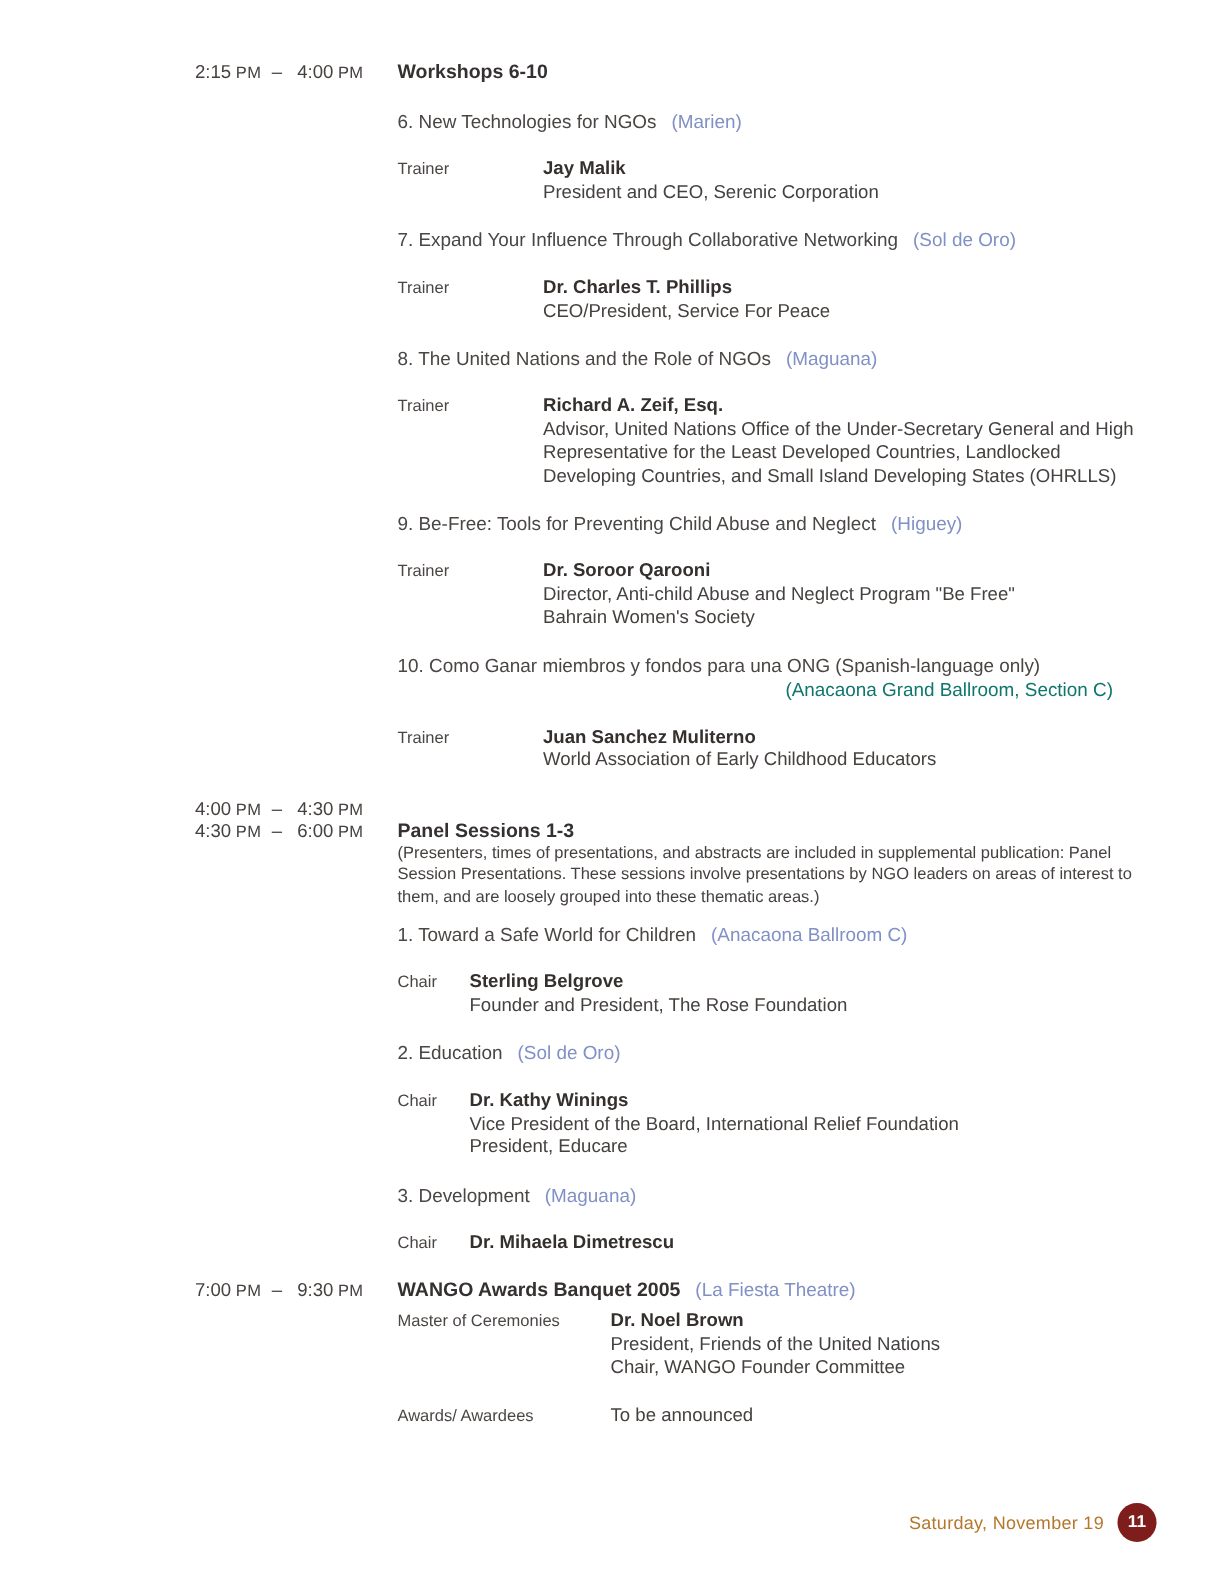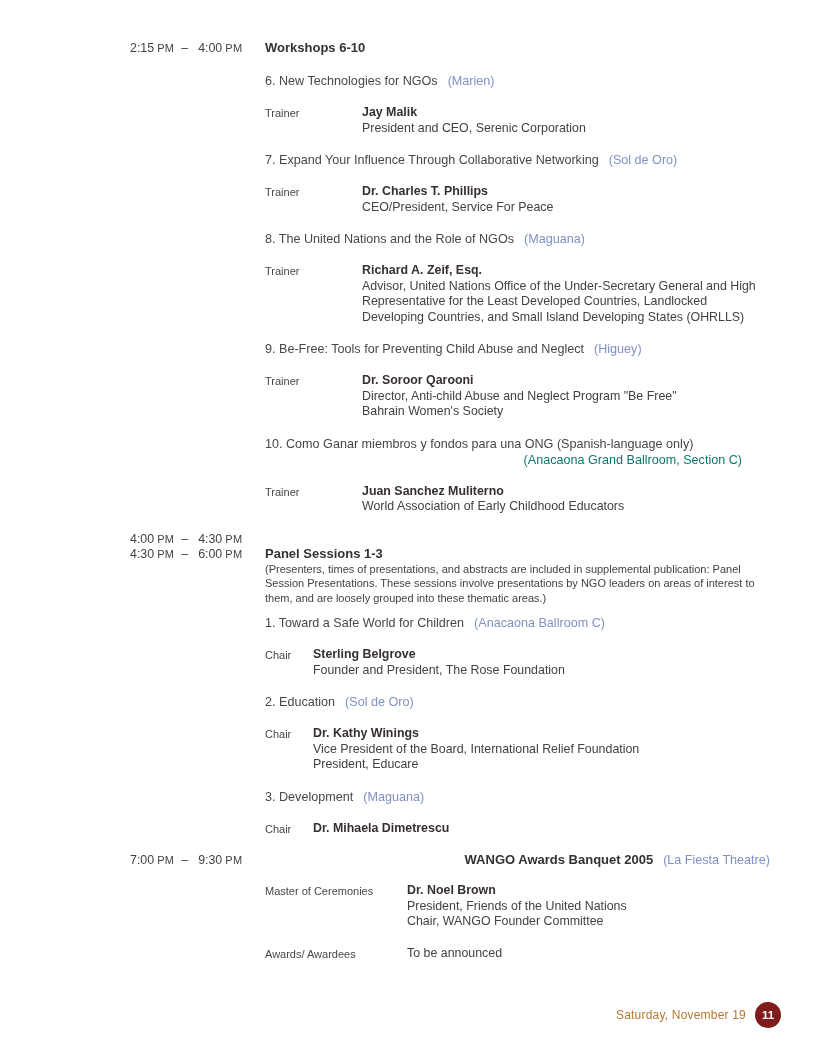--- a/index.html
+++ b/index.html
@@ -78,27 +78,27 @@
   .p-name { font-size: 12.4px; font-weight: bold; color: #35302e; line-height: 15.5px; }
   .p-line { font-size: 12.4px; color: #45413f; line-height: 15.5px; }
 
   .note {
     font-size: 11px;
     color: #45413f;
     line-height: 14.6px;
     margin-bottom: 10px;
   }
 
-  .banquet-head { margin-bottom: 15px; text-align: right; }
+  .banquet-head { margin-bottom: 5px; }
   .banquet-head .loc { font-weight: normal; color: #8190c5; margin-left: 10px; font-size: 12.6px; }
 
   .footer {
     position: absolute;
     top: 1002px;
-    right: 36px;
+    right: 46px;
     display: flex;
     align-items: center;
     gap: 9px;
   }
   .footer-date { font-size: 12px; color: #b5772c; letter-spacing: 0.2px; }
   .page-badge {
     width: 26px; height: 26px;
     border-radius: 50%;
     background: #7f1d1d;
     color: #ffffff;

